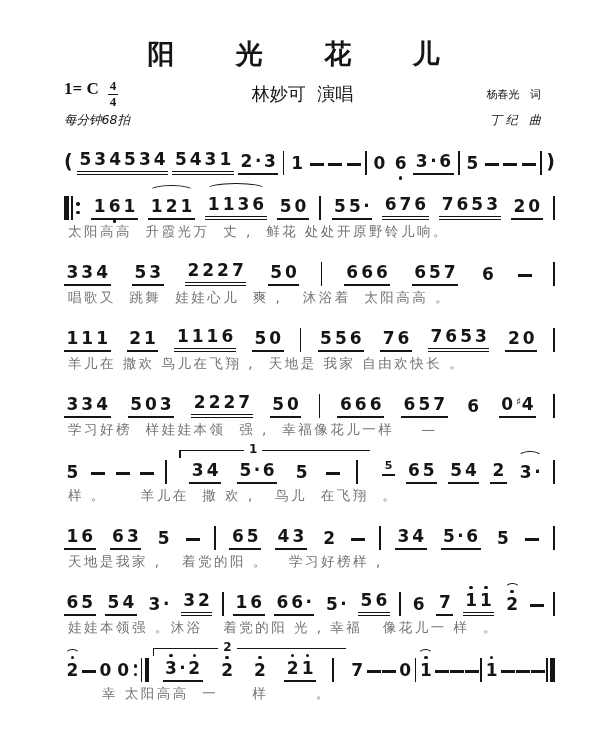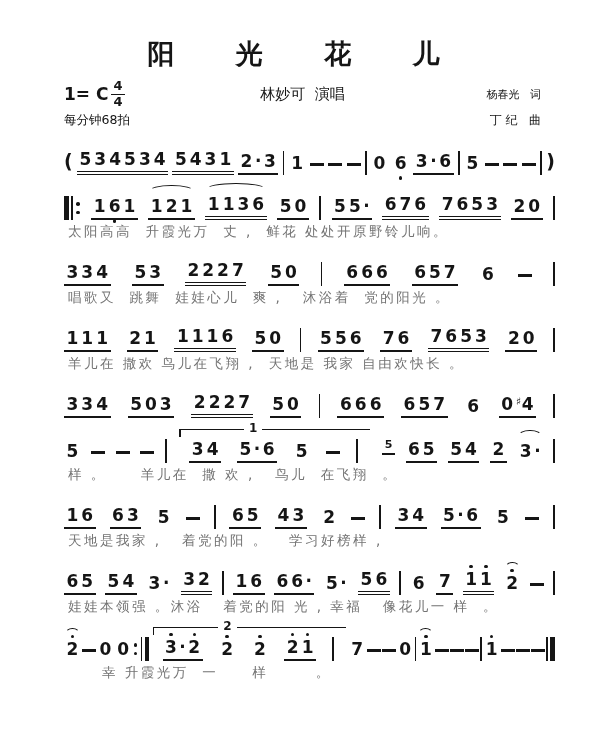--- a/index.html
+++ b/index.html
@@ -18,26 +18,26 @@
     font-size: 27px; font-weight: bold;
     letter-spacing: 26px; 
     white-space: pre;
   }
   .meta1 {
     position: relative;
     margin: 2px 72px 0 64px;
     height: 36px;
     display: flex; align-items: center;
   }
-  .keysig { display: inline-flex; align-items: center; gap: 3px; font-size: 17px; font-weight: bold; }
+  .keysig { display: inline-flex; gap: 9px; font-size: 17px; font-weight: bold; font-family: Liberation Serif, serif; }
   .meter { display: inline-flex; flex-direction: column; align-items: center; font-size: 13px; font-weight: bold; line-height: 1.15; }
   .meter .den { border-top: 1.6px solid #151515; padding: 0 2px; }
-  .performer { position: absolute; left: 0; right: 0; text-align: center; font-size: 15px; white-space: pre; }
+  .performer { position: absolute; left: 0; right: 0; text-align: center; font-size: 18px; white-space: pre; }
   .lyricist { margin-left: auto; font-size: 11px; white-space: pre; }
-  .meta2 { display: flex; margin: 0 72px 10px 64px; font-size: 12.5px; align-items: center; }
+  .meta2 { display: flex; margin: 0 72px 10px 64px; font-size: 12.5px; align-items: center; font-style: italic; }
   .composer { margin-left: auto; font-size: 12px; white-space: pre; }
 
   
   .score { padding: 0 58px 0 64px; }
   .system { margin-bottom: 9px; }
   .notes-row {
     display: flex; justify-content: space-between; align-items: flex-end;
     height: 36px; font-size: 17px; font-weight: bold;
   }
   .note { position: relative; display: inline-flex; align-items: flex-end; padding: 2px 1px 3px 1px; line-height: 1; }
@@ -234,21 +234,21 @@
             <span class="digit">6</span>
             <span class="digit">5</span>
             <span class="digit">7</span>
           </span>
           <span class="note">
             <span class="digit">6</span>
           </span>
           <span class="dash"></span>
           <span class="bar"></span>
         </div>
-        <div class="lyrics">唱歌又  跳舞  娃娃心儿  爽 ,   沐浴着  党的阳光 。</div>
+        <div class="lyrics">唱歌又  跳舞  娃娃心儿  爽 ,   沐浴着  太阳高高 。</div>
       </div>
       <div class="system">
         <div class="notes-row">
           <span class="note u1">
             <span class="digit">1</span>
             <span class="digit">1</span>
             <span class="digit">1</span>
           </span>
           <span class="note u1">
             <span class="digit">2</span>
@@ -323,20 +323,21 @@
           </span>
           <span class="note">
             <span class="digit">6</span>
           </span>
           <span class="note u1">
             <span class="digit">0</span>
             <span class="digit"><span class="sharp">♯</span>4</span>
           </span>
           <span class="bar"></span>
         </div>
+        <div class="lyrics">学习好榜  样娃娃本领  强 ,  幸福像花儿一样    —</div>
       </div>
       <div class="system">
         <div class="notes-row">
           <span class="note">
             <span class="digit">5</span>
           </span>
           <span class="dash"></span>
           <span class="dash"></span>
           <span class="dash"></span>
           <span class="bar"></span>
@@ -535,21 +536,21 @@
             <span class="digit">1<span class="oct hi"></span></span>
           </span>
           <span class="dash"></span>
           <span class="dash"></span>
           <span class="dash"></span>
           <span class="barwrap">
             <span class="bar"></span>
             <span class="bar thick"></span>
           </span>
         </div>
-        <div class="lyrics">     幸 升霞光万  一     样       。</div>
+        <div class="lyrics">     幸 太阳高高  一     样       。</div>
       </div>
     </div>
 
   <div class="footer">
     
     
   </div>
 
 </div>
 

